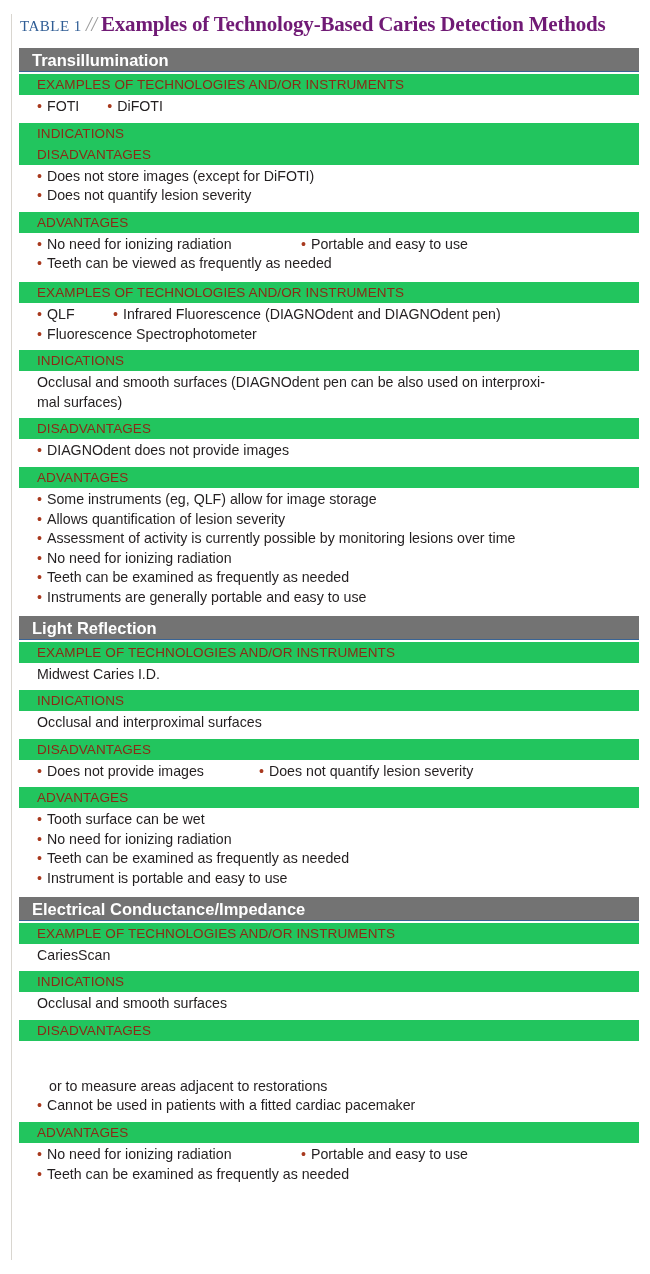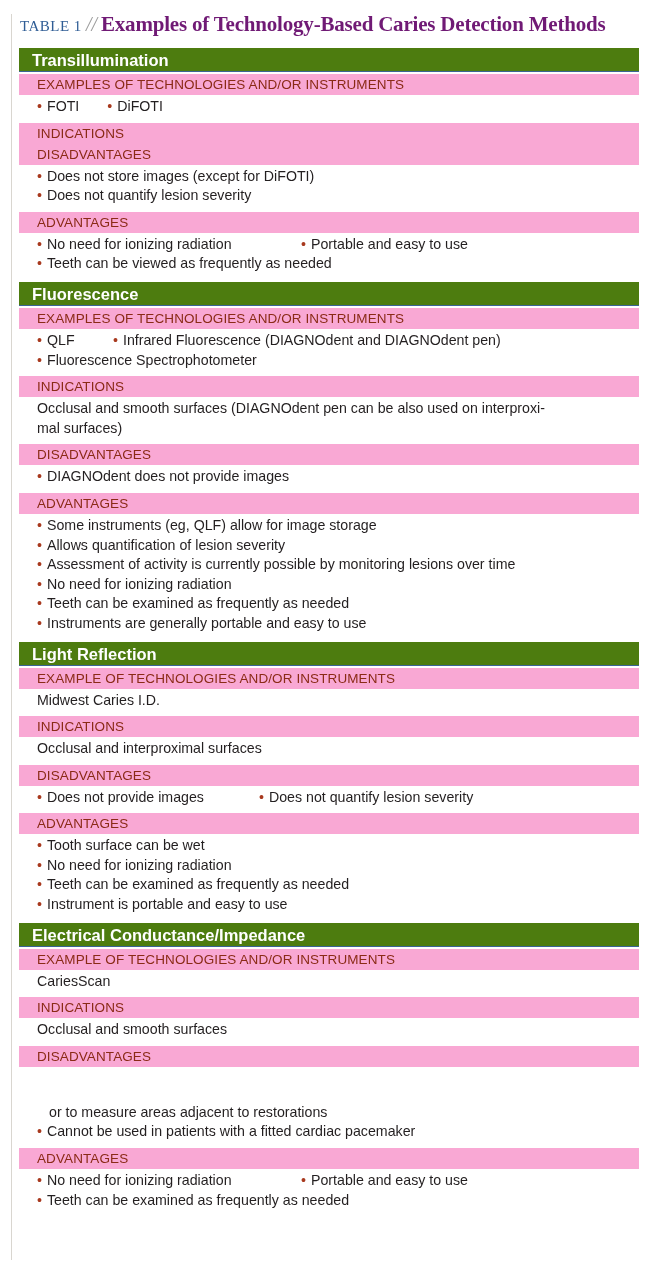--- a/index.html
+++ b/index.html
@@ -4,22 +4,22 @@
 <style>
   * { box-sizing: border-box; margin: 0; padding: 0; }
   html, body { width: 650px; height: 1274px; background: #ffffff; overflow: hidden; }
   body { position: relative; font-family: "Liberation Sans", "DejaVu Sans", sans-serif; color: #231f20; }
   .vrule { position: absolute; left: 11px; top: 14px; bottom: 14px; width: 1px; background: #d9d6d0; }
   .title { position: absolute; left: 20px; top: 12px; height: 28px; white-space: nowrap; font-family: "Liberation Serif", "DejaVu Serif", serif; }
   .title .tag { color: #2f5d95; font-size: 15px; letter-spacing: 0.5px; text-align: center; }
   .title .sep { color: #9a9a9a; font-size: 20px; margin: 0 4px; font-style: italic; }
   .title .main { color: #701a75; font-size: 21px; font-weight: bold; letter-spacing: -0.2px; }
   .table { position: absolute; left: 19px; top: 48px; width: 620px; }
-  .section-head { background: #4d7c0f; border-bottom: 1px solid #3a6494; color: #fff; font-size: 16.5px; font-weight: bold; height: 24px; line-height: 24px; padding-left: 13px; margin-bottom: 2px; }
-  .label-band { background: #f9a8d4; color: #8a2b16; font-size: 13.5px; height: 21px; line-height: 21px; padding-left: 18px; letter-spacing: 0.1px; }
+  .section-head { background: #737373; border-bottom: 1px solid #3a6494; color: #fff; font-size: 16.5px; font-weight: bold; height: 24px; line-height: 24px; padding-left: 13px; margin-bottom: 2px; }
+  .label-band { background: #22c55e; color: #8a2b16; font-size: 13.5px; height: 21px; line-height: 21px; padding-left: 18px; letter-spacing: 0.1px; }
   .content { padding: 2px 0 6px 18px; font-size: 14.2px; line-height: 19.6px; color: #231f20; }
   .content .row { white-space: nowrap; }
   .bullet { color: #a8391e; margin-right: 5px; }
   .item { display: inline-block; }
   .gap { display: inline-block; width: 28px; }
   .indent { padding-left: 12px; margin-top: 34px; }
   .section { margin-bottom: 2px; }
 </style>
 </head>
 <body>
@@ -49,21 +49,20 @@
     <div class="label-band">ADVANTAGES</div>
     <div class="content">
       <div class="row">
         <span class="item" style="width:264px"><span class="bullet">•</span><span>No need for ionizing radiation</span></span><span class="item"><span class="bullet">•</span><span>Portable and easy to use</span></span>
       </div>
       <div class="row"><span class="bullet">•</span><span>Teeth can be viewed as frequently as needed</span></div>
     </div>
   </div>
 
   <div class="section">
-    <div class="section-head">Fluorescence</div>
     <div class="label-band">EXAMPLES OF TECHNOLOGIES AND/OR INSTRUMENTS</div>
     <div class="content">
       <div class="row">
         <span class="item" style="width:76px"><span class="bullet">•</span><span>QLF</span></span><span class="item"><span class="bullet">•</span><span>Infrared Fluorescence (DIAGNOdent and DIAGNOdent pen)</span></span>
       </div>
       <div class="row"><span class="bullet">•</span><span>Fluorescence Spectrophotometer</span></div>
     </div>
     <div class="label-band">INDICATIONS</div>
     <div class="content">
       <div class="row">Occlusal and smooth surfaces (DIAGNOdent pen can be also used on interproxi-</div>

